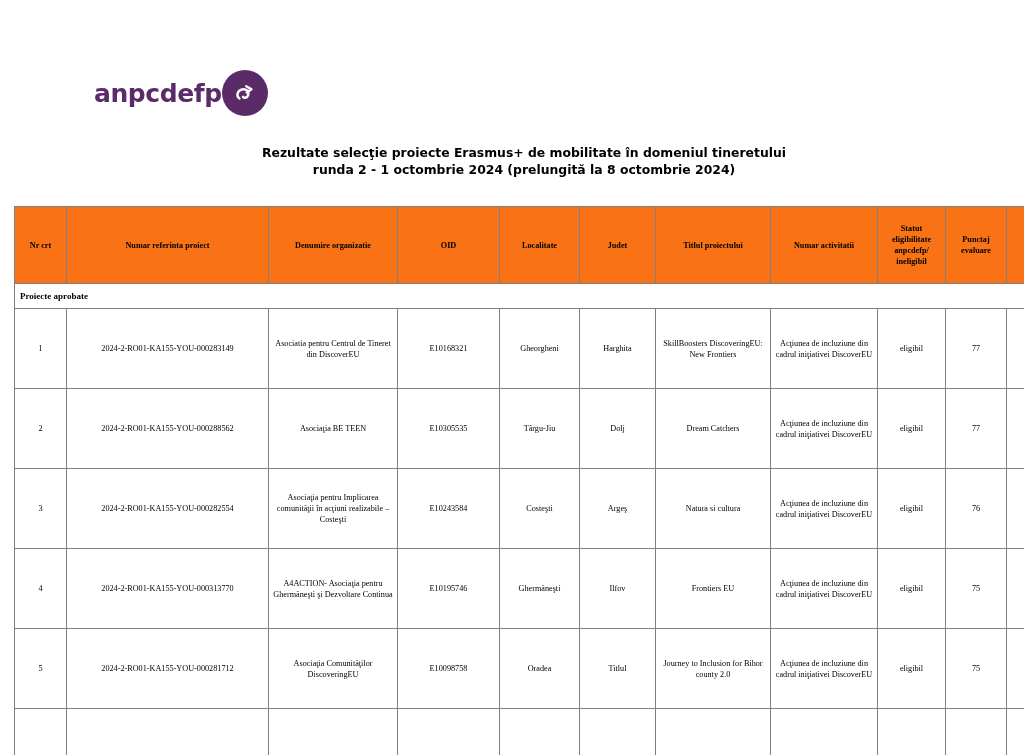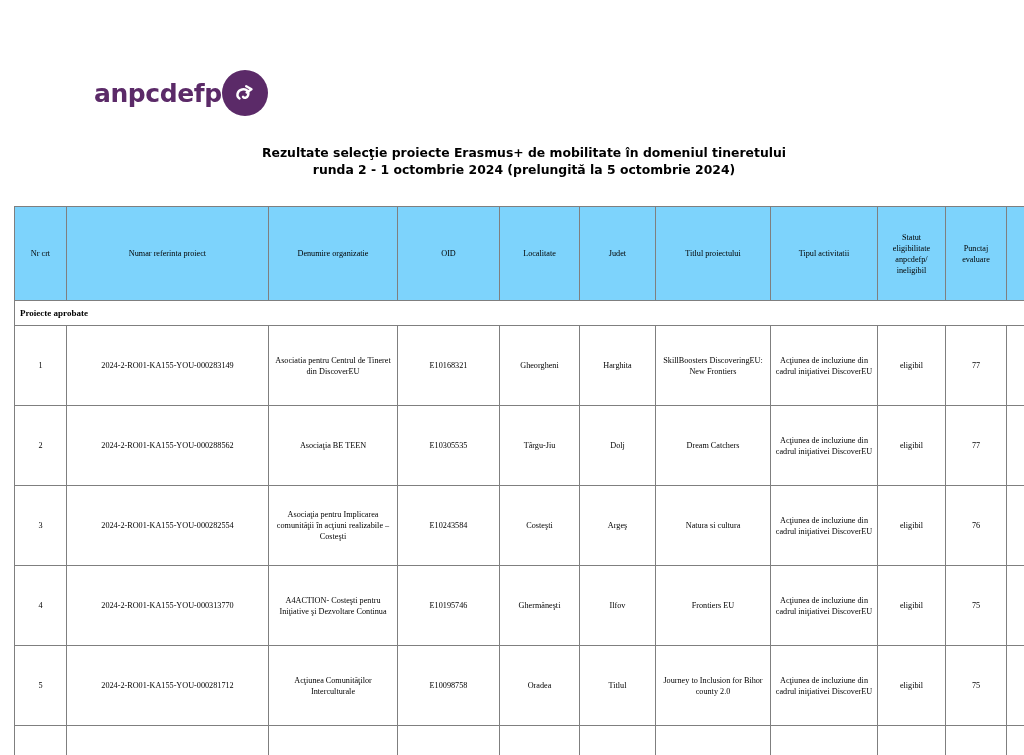--- a/index.html
+++ b/index.html
@@ -75,26 +75,26 @@
   table.results td, table.results th {
     border: 1px solid #7f7f7f;
     padding: 3px 4px;
     vertical-align: middle;
     text-align: center;
     font-size: 8.2px;
     line-height: 11px;
     word-wrap: break-word;
   }
   thead th {
-    background: #7dd3fc;
+    background: #f97316;
     color: #000;
-    font-weight: normal;
+    font-weight: bold;
     font-size: 8.4px;
     line-height: 11px;
-    height: 94px;
+    height: 77px;
     border-color: #3f8a22;
   }
   tbody tr.section-row td {
     text-align: left;
     font-weight: bold;
     font-size: 9px;
     height: 25px;
     padding-left: 5px;
     border-left: 1px solid #7f7f7f;
     border-right: 1px solid #7f7f7f;
@@ -123,21 +123,21 @@
   <span class="logo-mark">
     <svg width="30" height="30" viewBox="0 0 30 30" aria-hidden="true">
       <path d="M9.5 20.5 C6 18.5 7 12.5 12 11.5 C16.5 10.6 19.5 13.5 18 17.5 C17 20 14 20.5 13 18.8" fill="none" stroke="#ffffff" stroke-width="2.4" stroke-linecap="round"></path>
       <path d="M16.2 8.2 L21.5 11.2 L16.6 14.4" fill="none" stroke="#ffffff" stroke-width="2.4" stroke-linecap="round" stroke-linejoin="round"></path>
     </svg>
   </span>
 </div>
 
 <div class="doc-title">
   <div>Rezultate selecţie proiecte Erasmus+ de mobilitate în domeniul tineretului</div>
-  <div>runda 2 - 1 octombrie 2024 (prelungită la 5 octombrie 2024)</div>
+  <div>runda 2 - 1 octombrie 2024 (prelungită la 8 octombrie 2024)</div>
 </div>
 
 <div class="table-wrap">
   <table class="results">
     <colgroup>
       <col class="c-nr">
         <col class="c-ref">
         <col class="c-org">
         <col class="c-oid">
       <col class="c-loc">
@@ -150,21 +150,21 @@
     </colgroup>
     <thead>
       <tr>
         <th>Nr crt</th>
         <th>Numar referinta proiect</th>
         <th>Denumire organizatie</th>
         <th>OID</th>
         <th>Localitate</th>
         <th>Judet</th>
         <th>Titlul proiectului</th>
-        <th>Tipul activitatii</th>
+        <th>Numar activitatii</th>
         <th>
           <span>Statut</span><br>
           <span>eligibilitate</span><br>
           <span>anpcdefp/</span><br>
           <span>ineligibil</span>
         </th>
         <th>
           <span>Punctaj</span><br>
           <span>evaluare</span>
         </th>
@@ -210,34 +210,34 @@
           <td>Argeş</td>
           <td>Natura si cultura</td>
           <td>Acţiunea de incluziune din cadrul iniţiativei DiscoverEU</td>
           <td>eligibil</td>
           <td>76</td>
           <td></td>
         </tr>
         <tr class="data-row">
           <td>4</td>
           <td>2024-2-RO01-KA155-YOU-000313770</td>
-          <td>A4ACTION- Costeşti pentru Iniţiative şi Dezvoltare Continua</td>
+          <td>A4ACTION- Asociaţia pentru Ghermăneşti şi Dezvoltare Continua</td>
           <td>E10195746</td>
           <td>Ghermăneşti</td>
           <td>Ilfov</td>
           <td>Frontiers EU</td>
           <td>Acţiunea de incluziune din cadrul iniţiativei DiscoverEU</td>
           <td>eligibil</td>
           <td>75</td>
           <td></td>
         </tr>
         <tr class="data-row">
           <td>5</td>
           <td>2024-2-RO01-KA155-YOU-000281712</td>
-          <td>Acţiunea Comunităţilor Interculturale</td>
+          <td>Asociaţia Comunităţilor DiscoveringEU</td>
           <td>E10098758</td>
           <td>Oradea</td>
           <td>Titlul</td>
           <td>Journey to Inclusion for Bihor county 2.0</td>
           <td>Acţiunea de incluziune din cadrul iniţiativei DiscoverEU</td>
           <td>eligibil</td>
           <td>75</td>
           <td></td>
         </tr>
         <tr class="partial-row">

